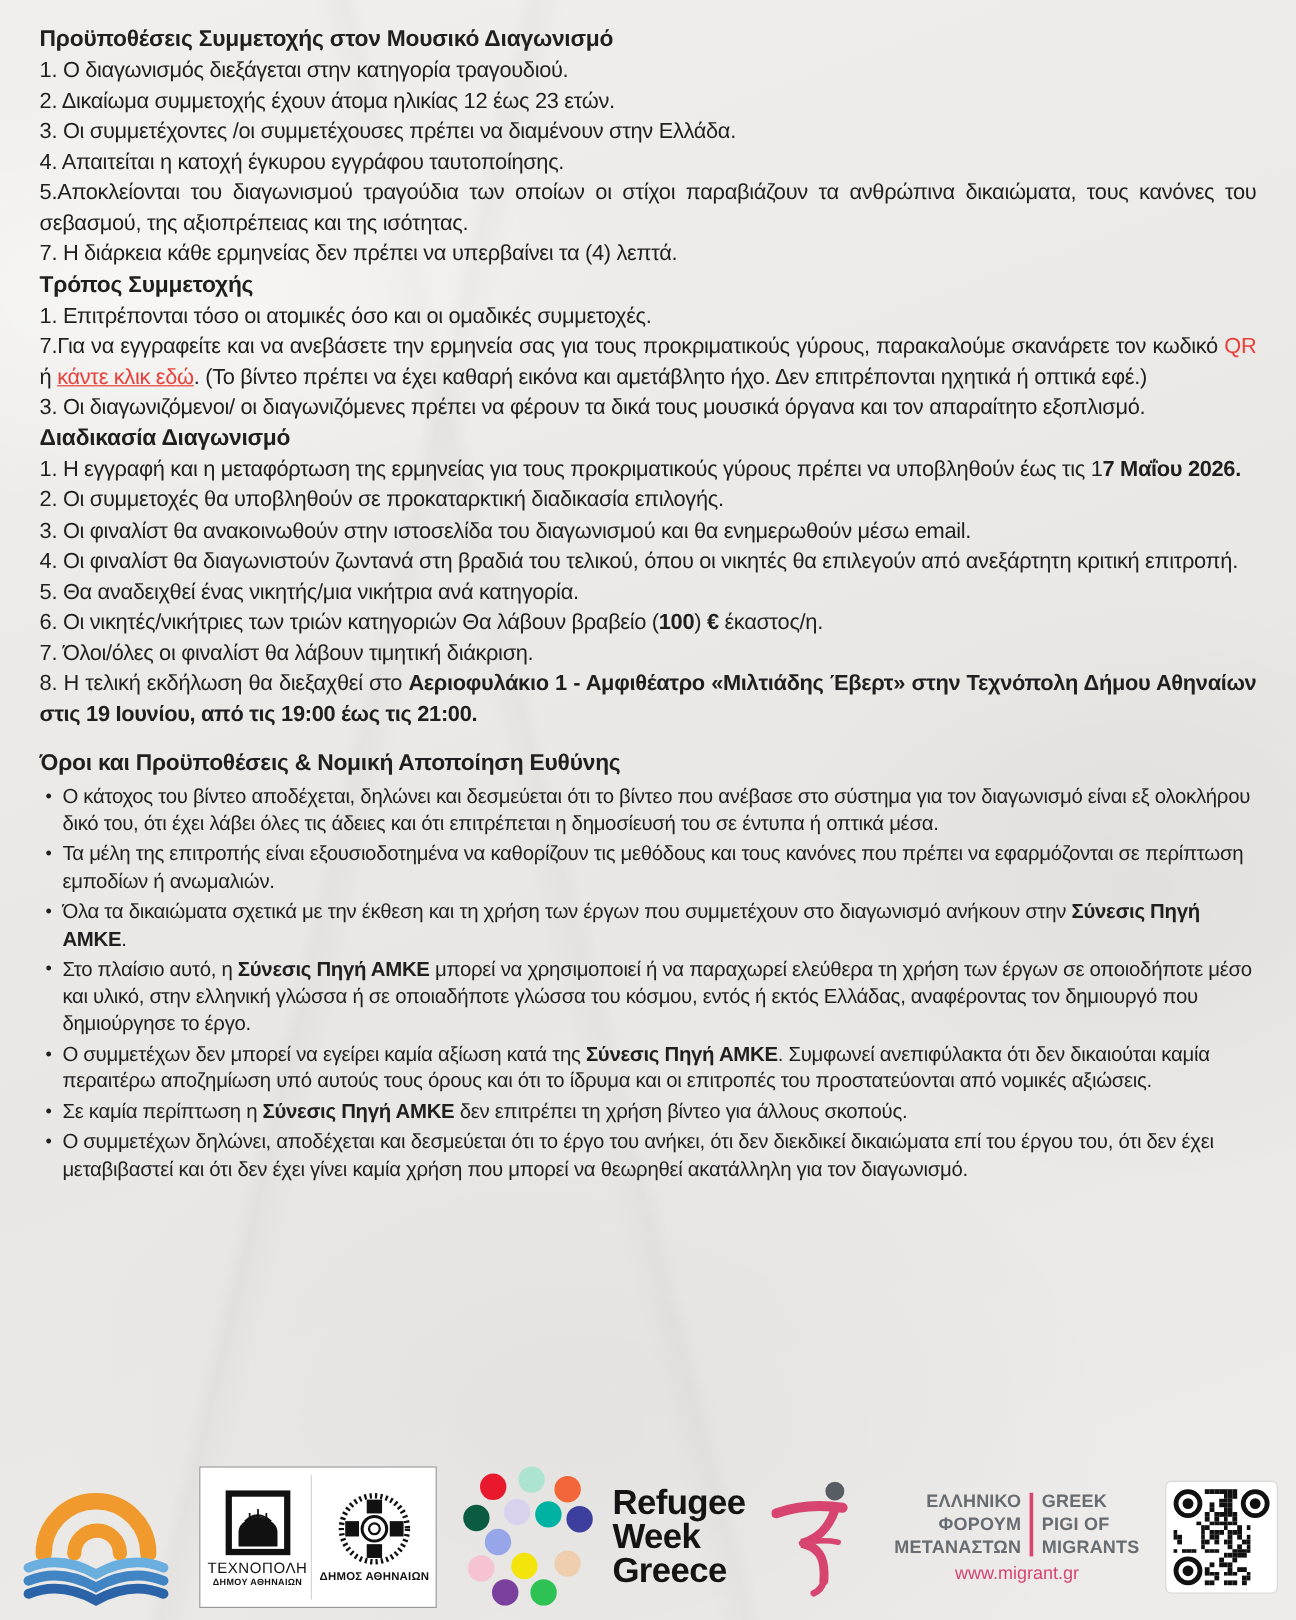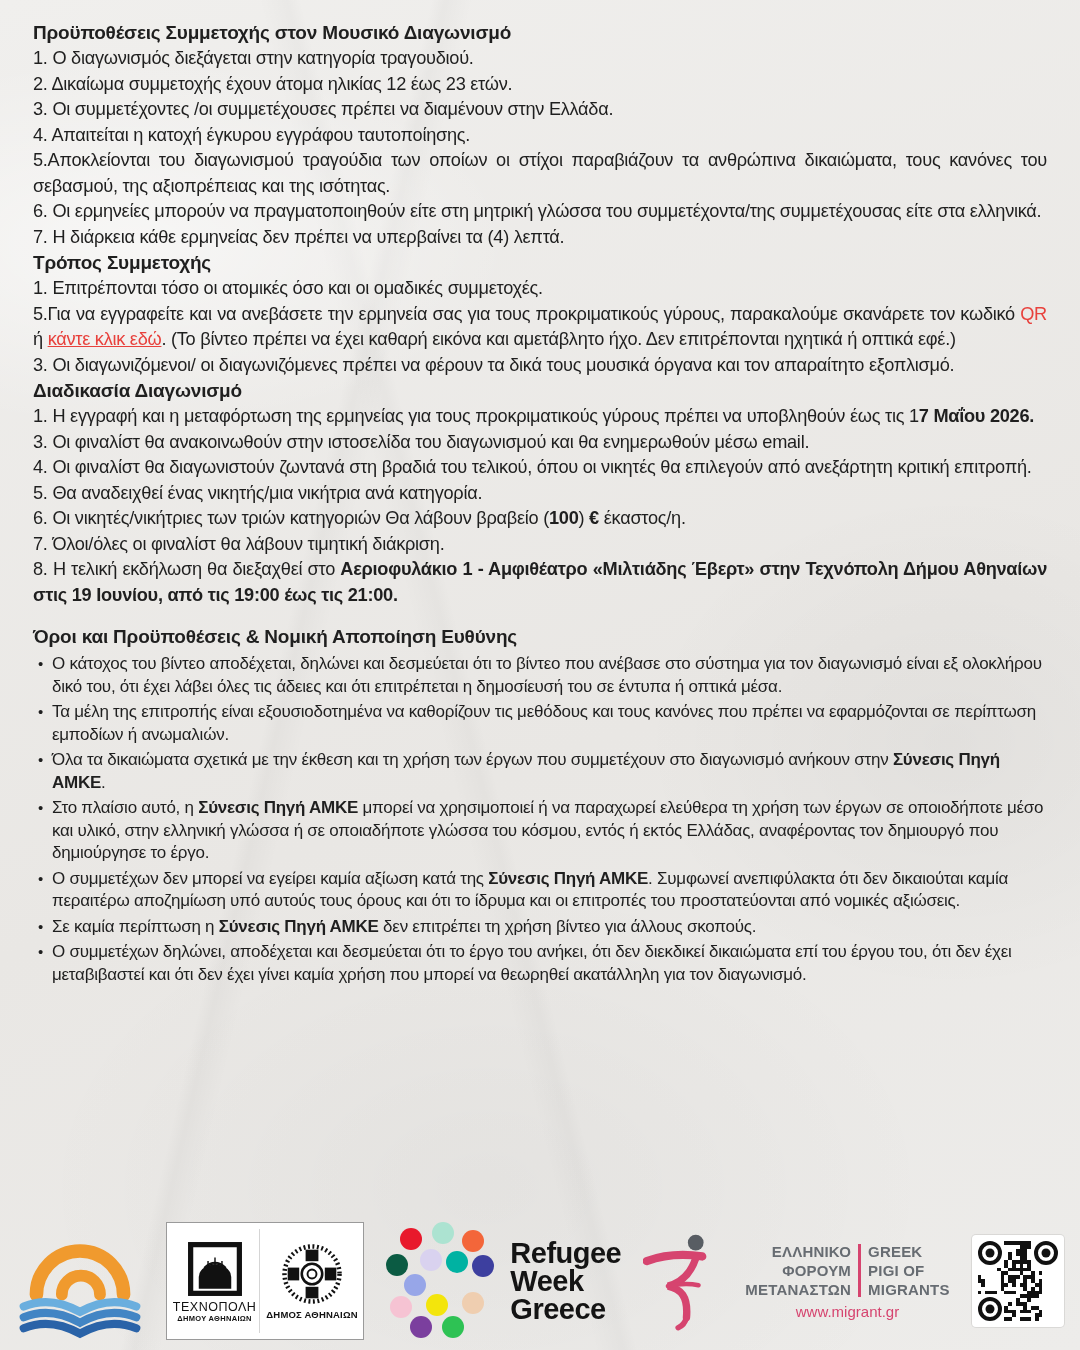--- a/index.html
+++ b/index.html
@@ -112,28 +112,28 @@
 <div class="page">
 
   <div class="content">
     <div id="sections">
         <div class="sec-heading">Προϋποθέσεις Συμμετοχής στον Μουσικό Διαγωνισμό</div>
         <p class="num-item"><span class="runs"><span>1. Ο διαγωνισμός διεξάγεται στην κατηγορία τραγουδιού.</span></span></p>
         <p class="num-item"><span class="runs"><span>2. Δικαίωμα συμμετοχής έχουν άτομα ηλικίας 12 έως 23 ετών.</span></span></p>
         <p class="num-item"><span class="runs"><span>3. Οι συμμετέχοντες /οι συμμετέχουσες πρέπει να διαμένουν στην Ελλάδα.</span></span></p>
         <p class="num-item"><span class="runs"><span>4. Απαιτείται η κατοχή έγκυρου εγγράφου ταυτοποίησης.</span></span></p>
         <p class="num-item"><span class="runs"><span>5.Αποκλείονται του διαγωνισμού τραγούδια των οποίων οι στίχοι παραβιάζουν τα ανθρώπινα δικαιώματα, τους κανόνες του σεβασμού, της αξιοπρέπειας και της ισότητας.</span></span></p>
-        <p class="num-item"><span class="runs"><span>6. Οι ερμηνείες μπορούν να πραγματοποιηθούν είτε στη μητρική γλώσσα του συμμετέχοντα/της συμμετέχουσας είτε στα ελληνικά.</span></span></p>
         <p class="num-item"><span class="runs"><span>7. Η διάρκεια κάθε ερμηνείας δεν πρέπει να υπερβαίνει τα (4) λεπτά.</span></span></p>
         <div class="sec-heading">Τρόπος Συμμετοχής</div>
         <p class="num-item"><span class="runs"><span>1. Επιτρέπονται τόσο οι ατομικές όσο και οι ομαδικές συμμετοχές.</span></span></p>
-        <p class="num-item"><span class="runs"><span>5.Για να εγγραφείτε και να ανεβάσετε την ερμηνεία σας για τους προκριματικούς γύρους, παρακαλούμε σκανάρετε τον κωδικό </span><span class="red">QR</span><span> ή </span><a class="red link" href="#">κάντε κλικ εδώ</a><span>. (Το βίντεο πρέπει να έχει καθαρή εικόνα και αμετάβλητο ήχο. Δεν επιτρέπονται ηχητικά ή οπτικά εφέ.)</span></span></p>
+        <p class="num-item"><span class="runs"><span>7.Για να εγγραφείτε και να ανεβάσετε την ερμηνεία σας για τους προκριματικούς γύρους, παρακαλούμε σκανάρετε τον κωδικό </span><span class="red">QR</span><span> ή </span><a class="red link" href="#">κάντε κλικ εδώ</a><span>. (Το βίντεο πρέπει να έχει καθαρή εικόνα και αμετάβλητο ήχο. Δεν επιτρέπονται ηχητικά ή οπτικά εφέ.)</span></span></p>
         <p class="num-item"><span class="runs"><span>3. Οι διαγωνιζόμενοι/ οι διαγωνιζόμενες πρέπει να φέρουν τα δικά τους μουσικά όργανα και τον απαραίτητο εξοπλισμό.</span></span></p>
         <div class="sec-heading">Διαδικασία Διαγωνισμό</div>
         <p class="num-item"><span class="runs"><span>1. Η εγγραφή και η μεταφόρτωση της ερμηνείας για τους προκριματικούς γύρους πρέπει να υποβληθούν έως τις 1</span><span class="b">7 Μαΐου 2026.</span></span></p>
+        <p class="num-item"><span class="runs"><span>2. Οι συμμετοχές θα υποβληθούν σε προκαταρκτική διαδικασία επιλογής.</span></span></p>
         <p class="num-item"><span class="runs"><span>3. Οι φιναλίστ θα ανακοινωθούν στην ιστοσελίδα του διαγωνισμού και θα ενημερωθούν μέσω email.</span></span></p>
         <p class="num-item"><span class="runs"><span>4. Οι φιναλίστ θα διαγωνιστούν ζωντανά στη βραδιά του τελικού, όπου οι νικητές θα επιλεγούν από ανεξάρτητη κριτική επιτροπή.</span></span></p>
         <p class="num-item"><span class="runs"><span>5. Θα αναδειχθεί ένας νικητής/μια νικήτρια ανά κατηγορία.</span></span></p>
         <p class="num-item"><span class="runs"><span>6. Οι νικητές/νικήτριες των τριών κατηγοριών  Θα λάβουν βραβείο (</span><span class="b">100</span><span>) </span><span class="b">€</span><span> έκαστος/η.</span></span></p>
         <p class="num-item"><span class="runs"><span>7. Όλοι/όλες οι φιναλίστ θα λάβουν τιμητική διάκριση.</span></span></p>
         <p class="num-item"><span class="runs"><span>8. Η τελική εκδήλωση θα διεξαχθεί στο </span><span class="b">Αεριοφυλάκιο 1 - Αμφιθέατρο «Μιλτιάδης Έβερτ»  στην Τεχνόπολη Δήμου Αθηναίων στις 19 Ιουνίου, από τις 19:00 έως τις 21:00.</span></span></p>
         <div class="sec-heading gap-top">Όροι και Προϋποθέσεις &amp; Νομική Αποποίηση Ευθύνης</div>
         <p class="bullet-item">
           <span class="marker">•</span>
           <span class="runs"><span>Ο κάτοχος του βίντεο αποδέχεται, δηλώνει και δεσμεύεται ότι το βίντεο που ανέβασε στο σύστημα για τον διαγωνισμό είναι εξ ολοκλήρου δικό του, ότι έχει λάβει όλες τις άδειες και ότι επιτρέπεται η δημοσίευσή του σε έντυπα ή οπτικά μέσα.</span></span>

